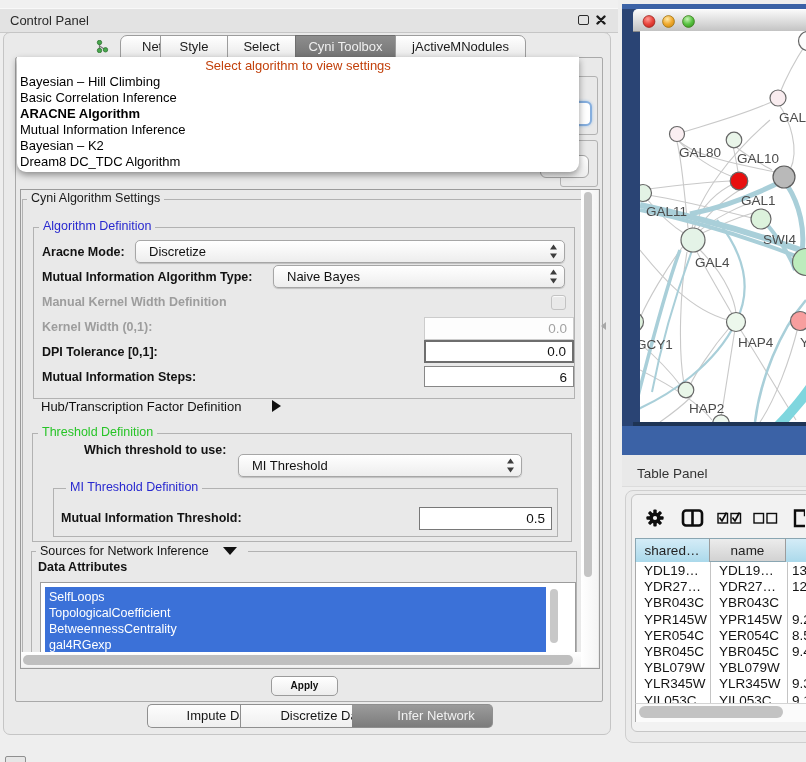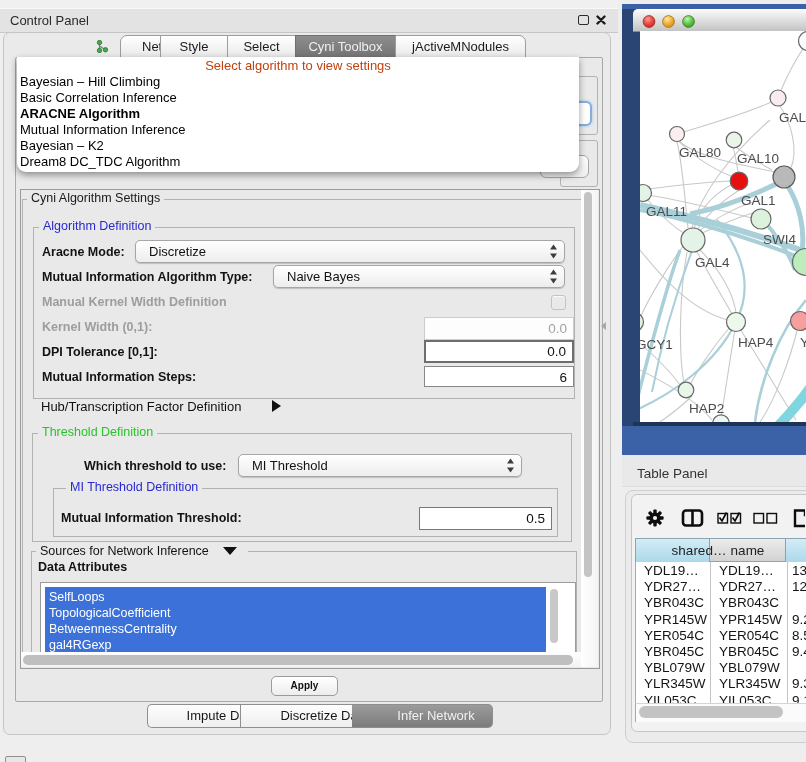--- a/index.html
+++ b/index.html
@@ -86,21 +86,21 @@
 <div class="lbl" style="left:42px;top:345px;">DPI Tolerance [0,1]:</div>
 <div class="fld" style="left:424px;top:340px;width:140px;height:19px;border:2px solid #6e6e6e;line-height:19px;">0.0</div>
 <div class="lbl" style="left:42px;top:370px;">Mutual Information Steps:</div>
 <div class="fld" style="left:424px;top:366px;width:142px;height:19px;border:1px solid #878787;">6</div>
 
 <div class="ab" style="left:41px;top:399px;font-size:13px;font-weight:500;color:#111;">Hub/Transcription Factor Definition</div>
 <div class="ab" style="left:272px;top:400px;width:0;height:0;border-left:9px solid #111;border-top:6px solid transparent;border-bottom:6px solid transparent;"></div>
 
 <div class="grp" style="left:32px;top:433px;width:538px;height:107px;"></div>
 <div class="gtit" style="left:38px;top:426px;color:#27c427;">Threshold Definition</div>
-<div class="lbl" style="left:84px;top:459px;">Which threshold to use:</div>
+<div class="lbl" style="left:84px;top:443px;">Which threshold to use:</div>
 <div class="combo" style="left:238px;top:454px;width:282px;">
     <span class="tx">MI Threshold</span>
 <svg width="9" height="15" viewBox="0 0 9 15">
       <path d="M4.5 0.5 L8 5.5 L1 5.5 Z" fill="#3d3d3d"></path>
       <path d="M4.5 14.5 L1 9.5 L8 9.5 Z" fill="#3d3d3d"></path>
     </svg>
   </div>
 
 <div class="grp" style="left:53px;top:488px;width:503px;height:47px;"></div>
 <div class="gtit" style="left:66px;top:481px;color:#2828cf;">MI Threshold Definition</div>
@@ -279,21 +279,21 @@
   <rect x="122" y="5.5" width="9.5" height="9.5"></rect>
  </g>
  <path d="M74.5 9.5 L77 13 L81.5 4.5" fill="none" stroke="#0d0d0d" stroke-width="1.7"></path>
  <path d="M87.5 9.5 L90 13 L94.5 4.5" fill="none" stroke="#0d0d0d" stroke-width="1.7"></path>
  <path d="M150 2.5 L160 2.5 L164 7 L164 18 L150 18 Z" fill="none" stroke="#0d0d0d" stroke-width="2.4"></path>
     <path d="M159.5 2.5 L159.5 7.5 L164 7.5" fill="none" stroke="#0d0d0d" stroke-width="1.4"></path>
 </svg>
 
 <div class="ab" style="left:635px;top:538px;width:171px;height:24px;background:linear-gradient(#d4ecf7,#a9d8ea);border:1px solid #8aa6b2;border-right:none;"></div>
 <div class="ab" style="left:709px;top:538px;width:77px;height:24px;background:linear-gradient(#ececec,#d2d2d2);border-top:1px solid #8aa6b2;border-bottom:1px solid #8aa6b2;border-left:1px solid #9c9c9c;border-right:1px solid #9c9c9c;box-sizing:border-box;"></div>
-<div class="ab" style="left:635px;top:543px;width:74px;height:16px;text-align:center;font-size:13.5px;color:#222;padding-left:27px;">shared…</div>
+<div class="ab" style="left:635px;top:543px;width:74px;height:16px;text-align:center;font-size:13.5px;color:#222;">shared…</div>
 <div class="ab" style="left:709px;top:543px;width:77px;height:16px;text-align:center;font-size:13.5px;color:#222;">name</div>
 <div class="ab" style="left:635px;top:562px;width:171px;height:141px;background:#ffffff;border-left:1px solid #a9a9a9;overflow:hidden;">
   <div class="ab" style="left:74px;top:0;width:1px;height:141px;background:#c4c4c4;"></div>
   <div class="ab" style="left:151px;top:0;width:1px;height:141px;background:#c4c4c4;"></div>
   <div class="ab" style="left:8px;top:1px;font-size:13.5px;color:#141414;line-height:16.2px;">YDL19…<br>YDR27…<br>YBR043C<br>YPR145W<br>YER054C<br>YBR045C<br>YBL079W<br>YLR345W<br>YIL053C</div>
   <div class="ab" style="left:83px;top:1px;font-size:13.5px;color:#141414;line-height:16.2px;">YDL19…<br>YDR27…<br>YBR043C<br>YPR145W<br>YER054C<br>YBR045C<br>YBL079W<br>YLR345W<br>YIL053C</div>
   <div class="ab" style="left:156px;top:1px;font-size:13.5px;color:#141414;line-height:16.2px;">13.…<br>12.…<br><br>9.2<br>8.5<br>9.4<br><br>9.3<br>9.1</div>
 </div>
 <div class="ab" style="left:635px;top:703px;width:171px;height:18px;background:#fbfbfb;border-top:1px solid #d4d4d4;border-left:1px solid #a9a9a9;"></div>
 <div class="ab" style="left:639px;top:706px;width:144px;height:12px;background:#c3c3c3;border-radius:6px;"></div>

